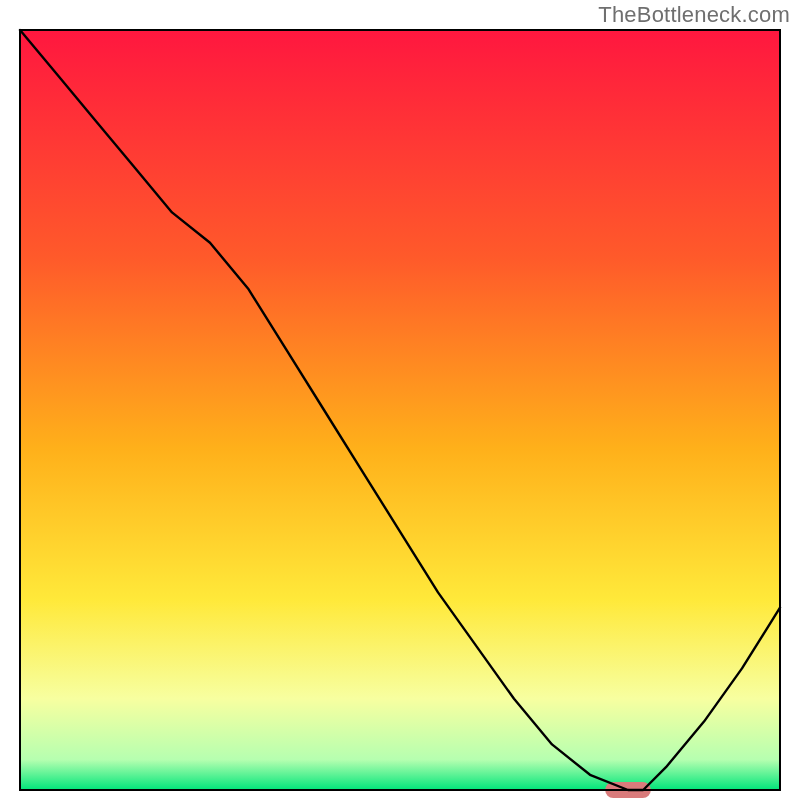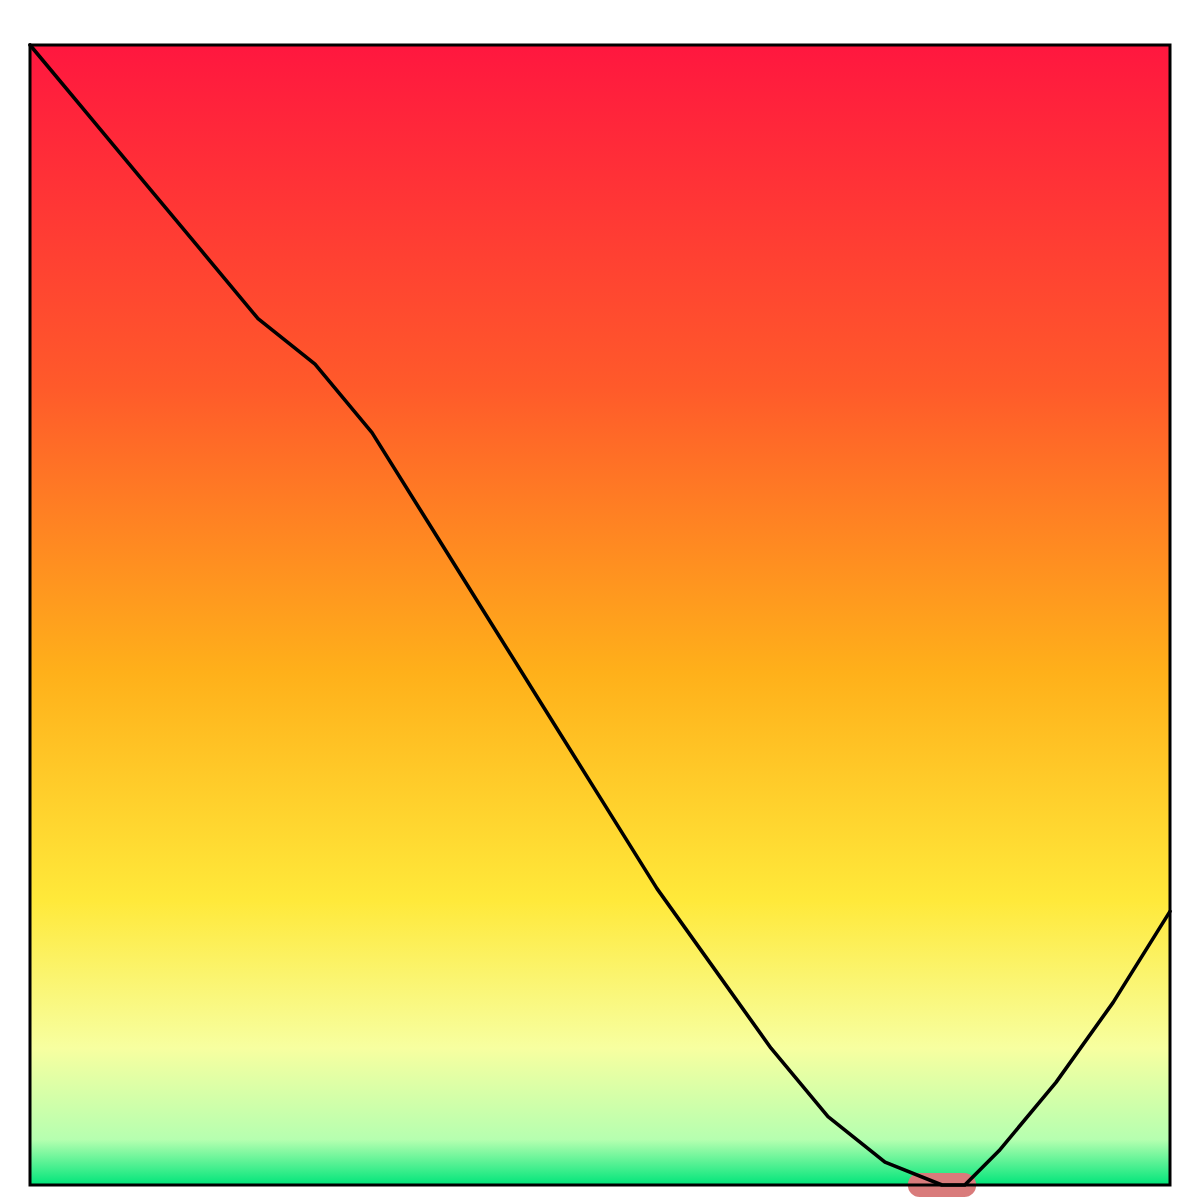--- a/index.html
+++ b/index.html
@@ -29,20 +29,21 @@
   svg {
     position: absolute;
     top: 0;
     left: 0;
   }
 </style>
 </head>
 <body>
 
 <div class="wrap">
+  <div class="attribution">TheBottleneck.com</div>
   <svg id="chart-svg" width="800" height="800" viewBox="0 0 800 800">
       <defs>
         <linearGradient id="bg-grad" x1="0" y1="0" x2="0" y2="1">
           <stop offset="0%" stop-color="#ff173f"></stop>
           <stop offset="30%" stop-color="#ff5a2a"></stop>
           <stop offset="55.00000000000001%" stop-color="#ffb01a"></stop>
           <stop offset="75%" stop-color="#ffe93a"></stop>
           <stop offset="88%" stop-color="#f7ffa0"></stop>
           <stop offset="96%" stop-color="#b6ffb0"></stop>
           <stop offset="100%" stop-color="#00e57a"></stop>

